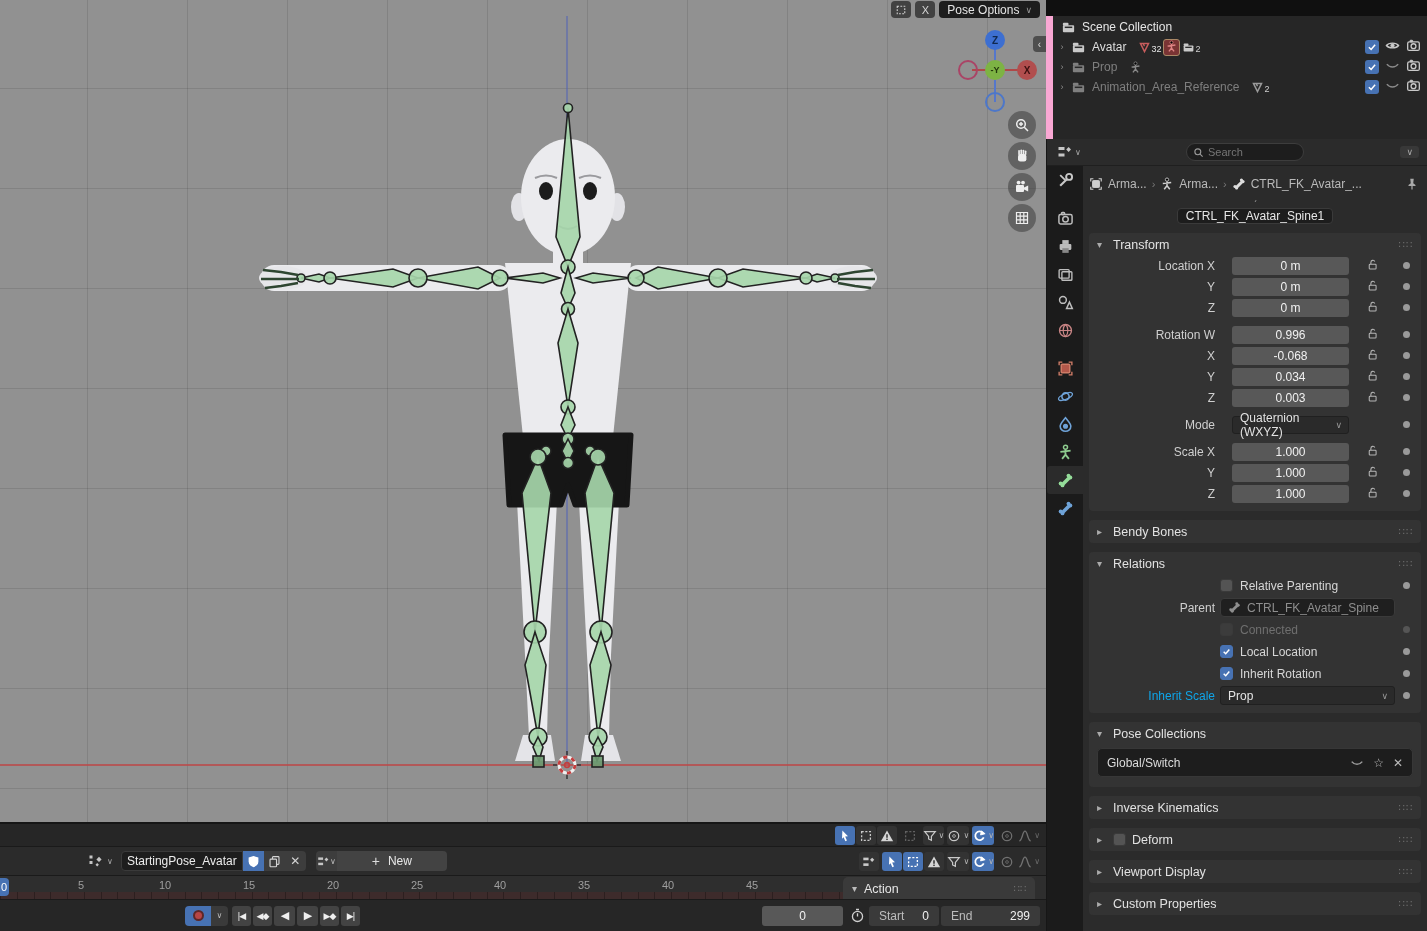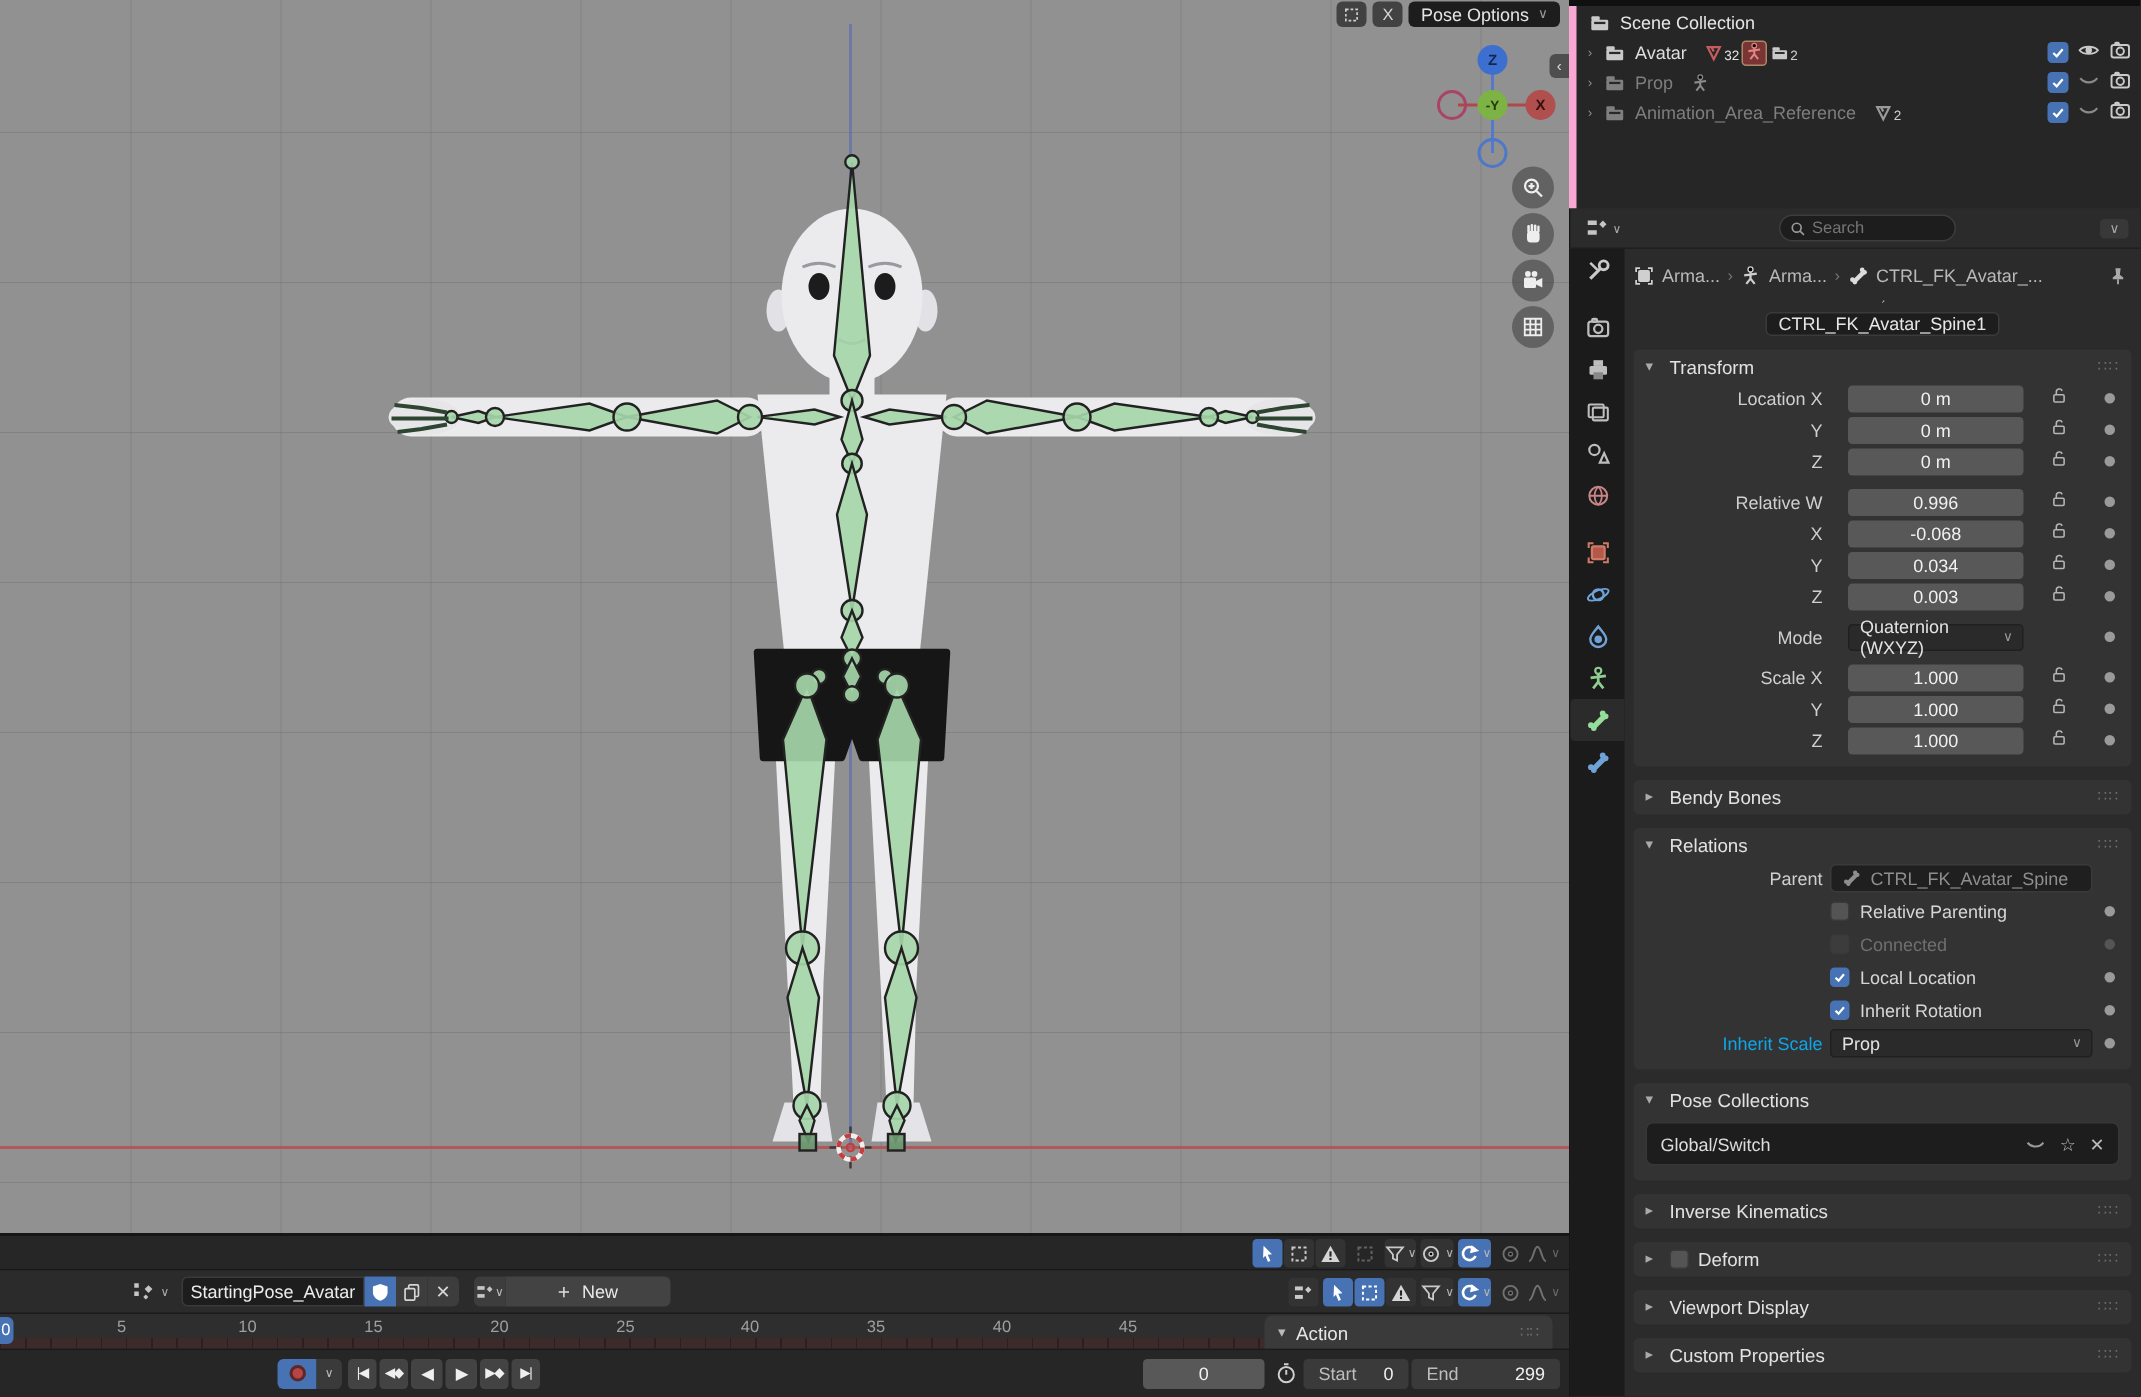--- a/index.html
+++ b/index.html
@@ -35,22 +35,22 @@
   .gz-hollow { background:transparent !important; border:2px solid; color:transparent; }
   .vp-tools { position:absolute; left:1008px; top:111px; display:flex; flex-direction:column; gap:3px; }
   .vp-tool { width:28px; height:28px; border-radius:50%; background:rgba(60,60,60,0.55);
     display:flex; align-items:center; justify-content:center; }
   .vp-tool svg { width:16px; height:16px; stroke:#eee; fill:none; stroke-width:1.5; }
 
   
   .cursor3d { position:absolute; left:551px; top:749px; }
 
   
-  #outliner { position:absolute; left:1046px; top:4px; width:381px; height:139px; background:#262626;
-    border-left:5px solid #f9a8d4; border-bottom:2px solid #161616; padding-top:1px; }
+  #outliner { position:absolute; left:1046px; top:16px; width:381px; height:139px; background:#262626;
+    border-left:7px solid #f9a8d4; border-bottom:2px solid #161616; padding-top:1px; }
   .ol-row { height:20px; display:flex; align-items:center; font-size:12px; position:relative; }
   .ol-row .tw { width:18px; text-align:center; color:#8f8f8f; font-size:9px; }
   .ol-ico { width:15px; height:15px; margin-right:6px; flex:0 0 auto; }
   .ol-ico svg { width:15px; height:15px; }
   .ol-label { white-space:nowrap; }
   .ol-badges { display:flex; align-items:center; margin-left:12px; gap:2px; }
   .badge { display:flex; align-items:flex-end; font-size:9px; color:#cfcfcf; }
   .badge svg { width:13px; height:13px; }
   .badge.red { color:#e3e3e3; }
   .badge.red svg { stroke:#c75c5c; fill:none; }
@@ -714,21 +714,21 @@
         <div class="prow">
             <span class="lbl">Z</span>
             <span class="val">0 m</span>
             <span class="lockico"><svg>
                 <use href="#i-lock"></use>
               </svg></span>
             <span class="anim-dot"></span>
           </div>
         <div class="gaprow"></div>
         <div class="prow">
-            <span class="lbl">Relative W</span>
+            <span class="lbl">Rotation W</span>
             <span class="val">0.996</span>
             <span class="lockico"><svg>
                 <use href="#i-lock"></use>
               </svg></span>
             <span class="anim-dot"></span>
           </div>
         <div class="prow">
             <span class="lbl">X</span>
             <span class="val">-0.068</span>
             <span class="lockico"><svg>
@@ -797,36 +797,36 @@
           </div>
       </div>
 
       <div class="panel">
         <div class="panel-h">
           <span class="arr">▾</span>
           <span>Relations</span>
           <span class="dots">∷∷</span>
         </div>
         <div class="chkrow">
+          <span></span>
+          <span class="chkline">
+              <span class="chk"></span>
+              <span>Relative Parenting</span>
+            </span>
+          <span class="anim-dot"></span>
+        </div>
+        <div class="chkrow">
           <span class="lbl" style="text-align:right;font-size:12px;color:#cfcfcf">Parent</span>
           <span class="parentfield">
               <svg style="fill:#8e8e8e">
                 <use href="#i-bone"></use>
               </svg>
               <span>CTRL_FK_Avatar_Spine</span>
             </span>
           <span></span>
-        </div>
-        <div class="chkrow">
-          <span></span>
-          <span class="chkline">
-              <span class="chk"></span>
-              <span>Relative Parenting</span>
-            </span>
-          <span class="anim-dot"></span>
         </div>
         <div class="chkrow">
           <span></span>
           <span class="chkline" style="color:#6f6f6f">
               <span class="chk dis"></span>
               <span>Connected</span>
             </span>
           <span class="anim-dot dim2"></span>
         </div>
         <div class="chkrow">

